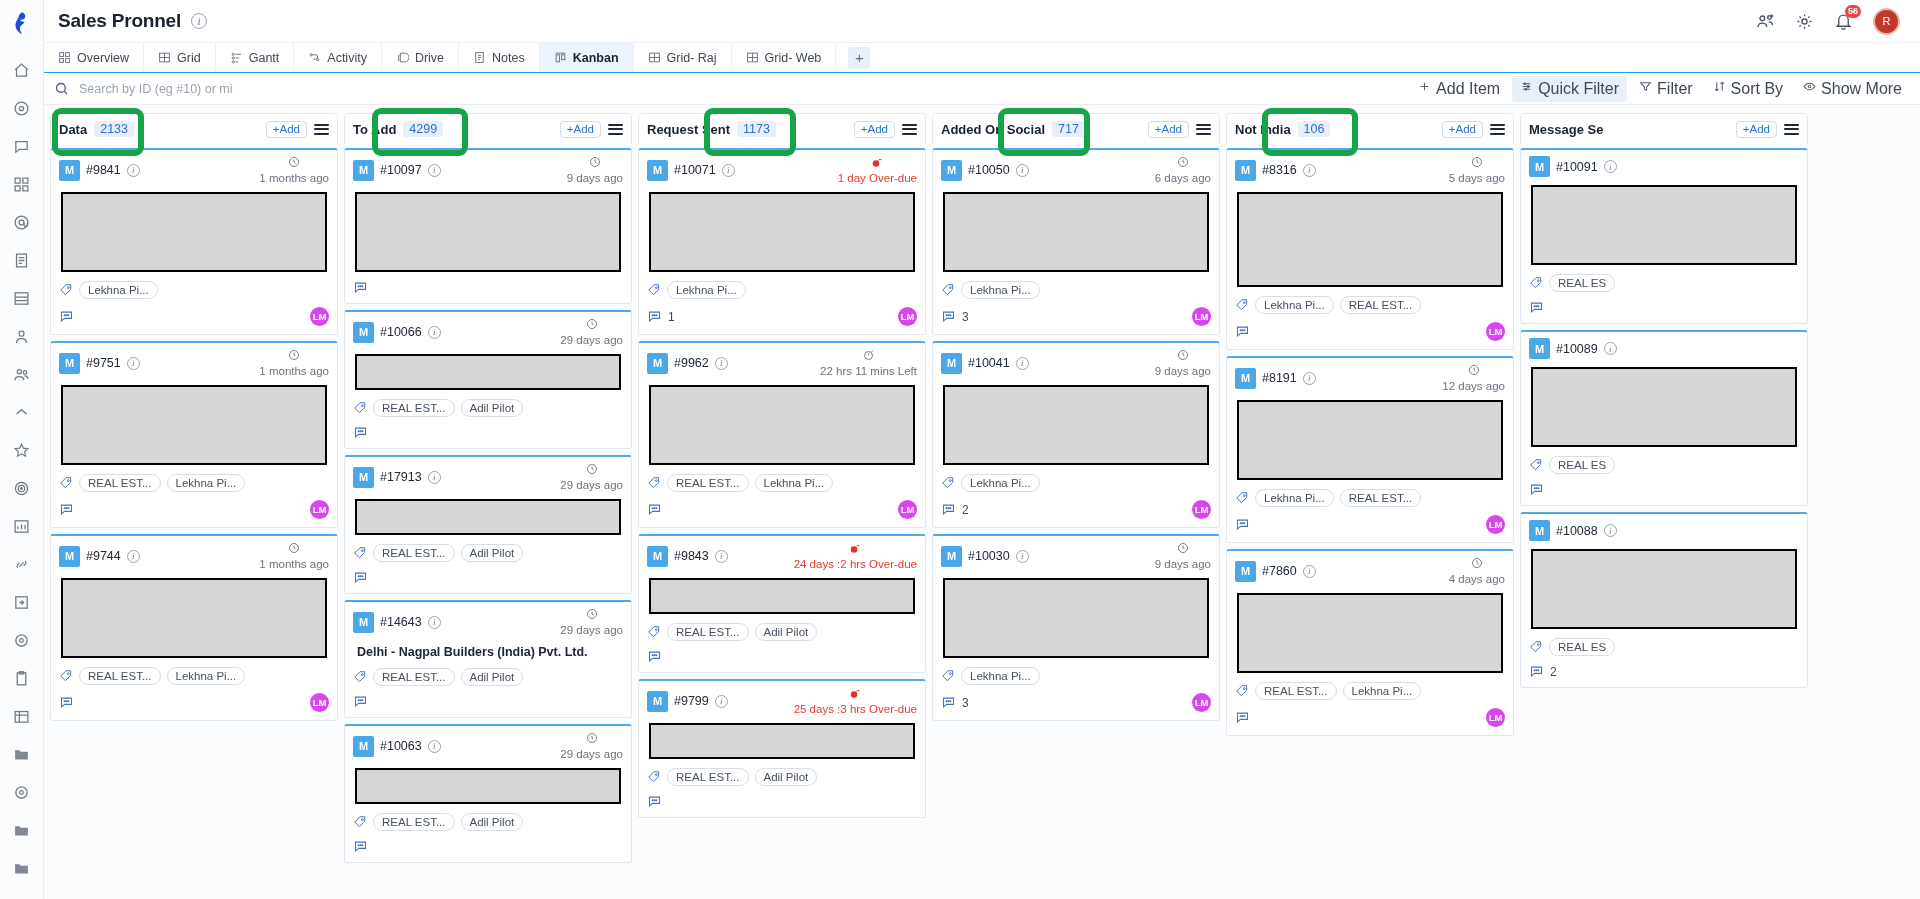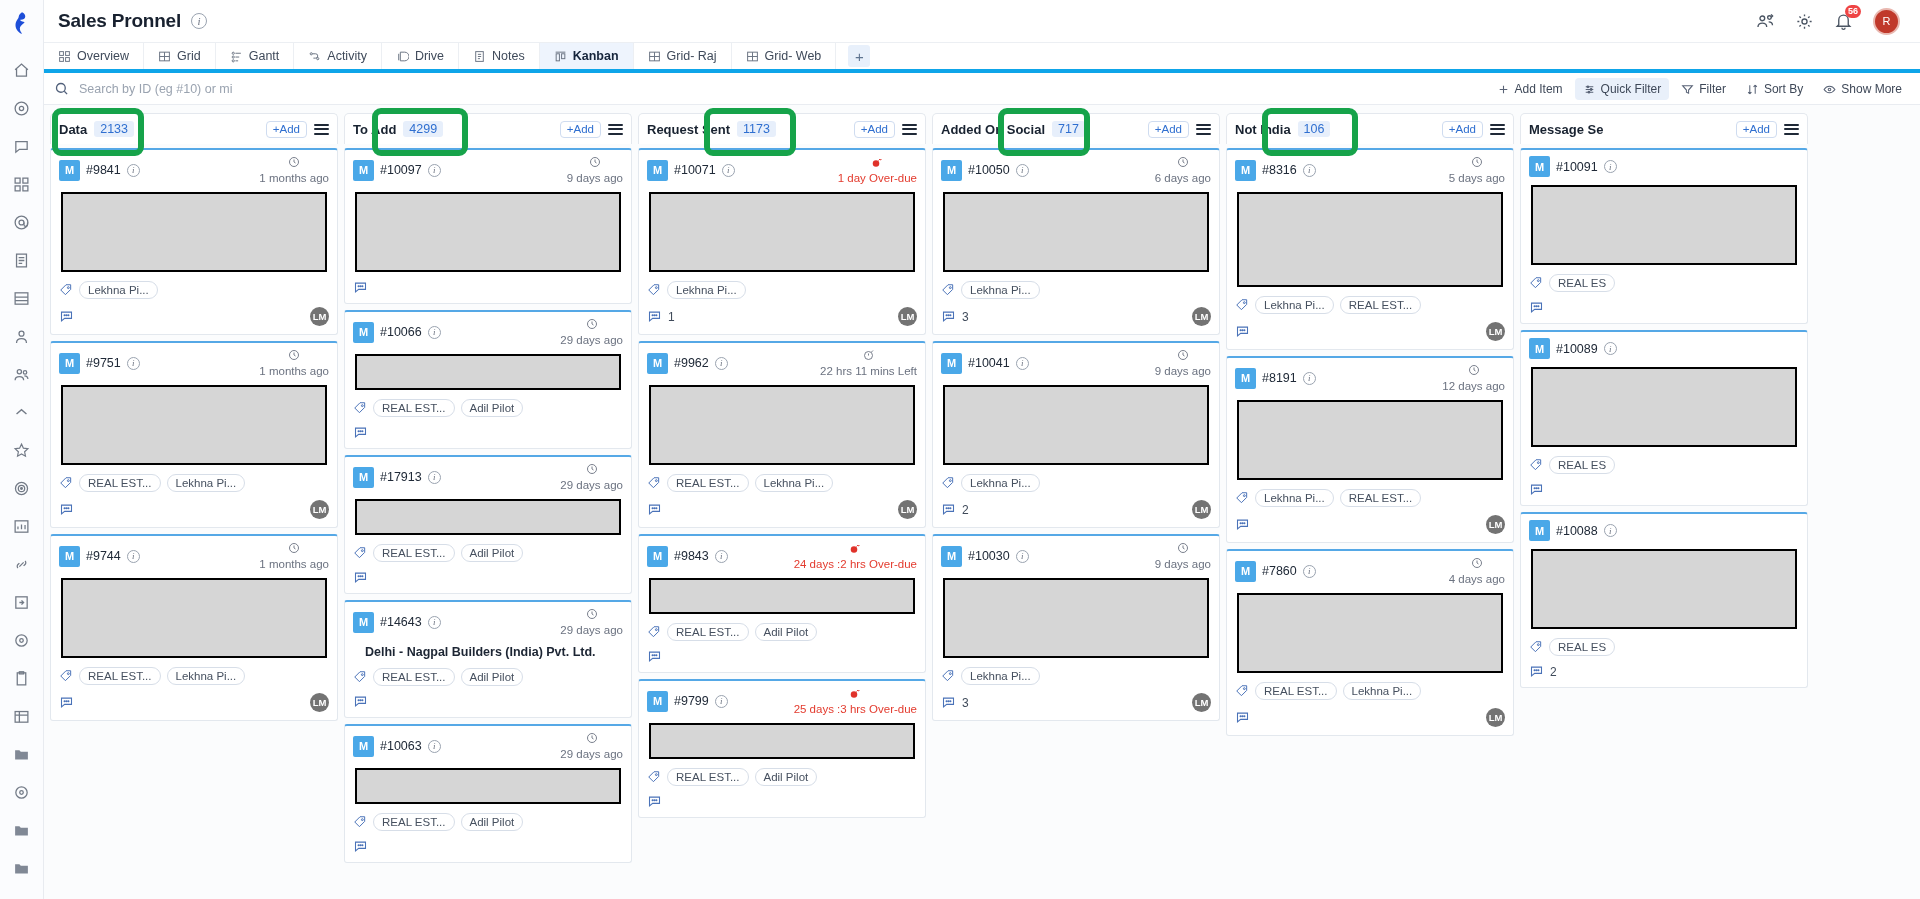--- a/index.html
+++ b/index.html
@@ -42,21 +42,21 @@
     border-radius: 9px; font-size: 9px; line-height: 12px; min-width: 15px; height: 13px;
     text-align: center; padding: 0 3px; font-weight: bold;
   }
   .avatar-top {
     width: 27px; height: 27px; border-radius: 50%;
     background: #c0392b; border: 2px solid #e9b8b0;
     display: flex; align-items: center; justify-content: center; color: #fff; font-size: 11px;
   }
   
   .tabs { height: 31px; flex: 0 0 31px; display: flex; align-items: stretch;
-          border-top: 1px solid #eceff3; border-bottom: 4px solid #0ea5e9; }
+          border-top: 1px solid #eceff3; border-bottom: 1px solid #0ea5e9; }
   .tab {
     display: flex; align-items: center; gap: 6px; padding: 0 14px;
     font-size: 12.5px; color: #3f4a5a; border-right: 1px solid #eceff3; cursor: pointer;
     white-space: nowrap;
   }
   .tab svg { width: 13px; height: 13px; color: #6b7483; }
   .tab.active { background: #eef4fd; color: #16253c; font-weight: bold; }
   .tab-add { display: flex; align-items: center; padding: 0 12px; }
   .tab-add .sq { width: 22px; height: 22px; background: #e8f0fb; border-radius: 3px;
                  display: flex; align-items: center; justify-content: center; color: #5e7490; font-size: 15px;}
@@ -65,21 +65,21 @@
                border-bottom: 1px solid #e9ecf1; padding: 0 10px; gap: 8px; }
   .searchbar .sicon { color: #51607a; display: flex; }
   .searchbar .sicon svg { width: 15px; height: 15px; }
   .searchbar input {
     border: none; outline: none; font-size: 12.5px; color: #374151; width: 420px;
     font-family: "Liberation Sans", sans-serif; background: transparent;
   }
   .searchbar input::placeholder { color: #9aa3b0; }
   .tb-right { margin-left: auto; display: flex; align-items: center; gap: 4px; }
   .tb-btn {
-    display: flex; align-items: flex-end; gap: 5px; font-size: 12px; color: #3e4858;
+    display: flex; align-items: flex-start; gap: 5px; font-size: 16px; color: #3e4858;
     padding: 4px 8px; border-radius: 4px; cursor: pointer; white-space: nowrap;
   }
   .tb-btn svg { width: 13px; height: 13px; color: #586275; }
   .tb-btn.hl { background: #e9f0fa; }
   
   .board { flex: 1 1 auto; display: flex; gap: 6px; padding: 8px 0 0 6px;
            background: #fbfcfd; overflow: hidden; }
   .col { width: 288px; flex: 0 0 288px; display: flex; flex-direction: column; min-width: 0; }
   .col-head {
     height: 31px; background: #fff; border: 1px solid #e4e8ee; border-bottom: none;
@@ -106,35 +106,35 @@
   .cid { font-size: 12.5px; color: #202a38; }
   .ci {
     width: 13px; height: 13px; border: 1.2px solid #9aa3b0; border-radius: 50%;
     display: inline-flex; align-items: center; justify-content: center; font-size: 9px;
     color: #6b7280; font-family: "Liberation Serif", serif; font-style: italic;
   }
   .card-meta { margin-left: auto; display: flex; align-items: center; gap: 4px; font-size: 11.5px; color: #6b7280; white-space: nowrap; flex-direction: column; }
   .card-meta svg { width: 12px; height: 12px; }
   .card-meta.overdue { color: #e33b2e; }
   .redacted { background: #d6d6d6; border: 2px solid #000; height: 66px; margin: 8px 2px 0 2px; }
-  .card-title { font-size: 12.5px; color: #1c2533; margin: 9px 2px 2px 12px; font-weight: bold; }
+  .card-title { font-size: 12.5px; color: #1c2533; margin: 9px 2px 2px 4px; font-weight: bold; }
   .tagrow { display: flex; align-items: center; gap: 6px; margin-top: 9px; }
   .tagrow .ticon { color: #4a72b8; display: flex; }
   .tagrow .ticon svg { width: 14px; height: 14px; }
   .chip {
     font-size: 11.5px; color: #46505f; border: 1px solid #d7dee8; border-radius: 10px;
     padding: 2px 8px; background: #fff; white-space: nowrap;
   }
   .footrow { display: flex; align-items: center; gap: 6px; margin-top: 8px; }
   .footrow .cicon { color: #4a72b8; display: flex; }
   .footrow .cicon svg { width: 15px; height: 15px; }
   .footrow .cnum { font-size: 12px; color: #3f4a5a; }
   .av-lm {
     margin-left: auto; width: 19px; height: 19px; border-radius: 50%;
-    background: #737373; color: #fff; font-size: 9.5px; font-weight: bold;
+    background: #d946ef; color: #fff; font-size: 9.5px; font-weight: bold;
     display: flex; align-items: center; justify-content: center;
   }
   
   .anno { position: absolute; border: 6px solid #16a34a; border-radius: 9px; pointer-events: none; }
   #anno-layer { position: absolute; inset: 0; pointer-events: none; }
   body { position: relative; }
 </style>
 </head>
 <body>
 

